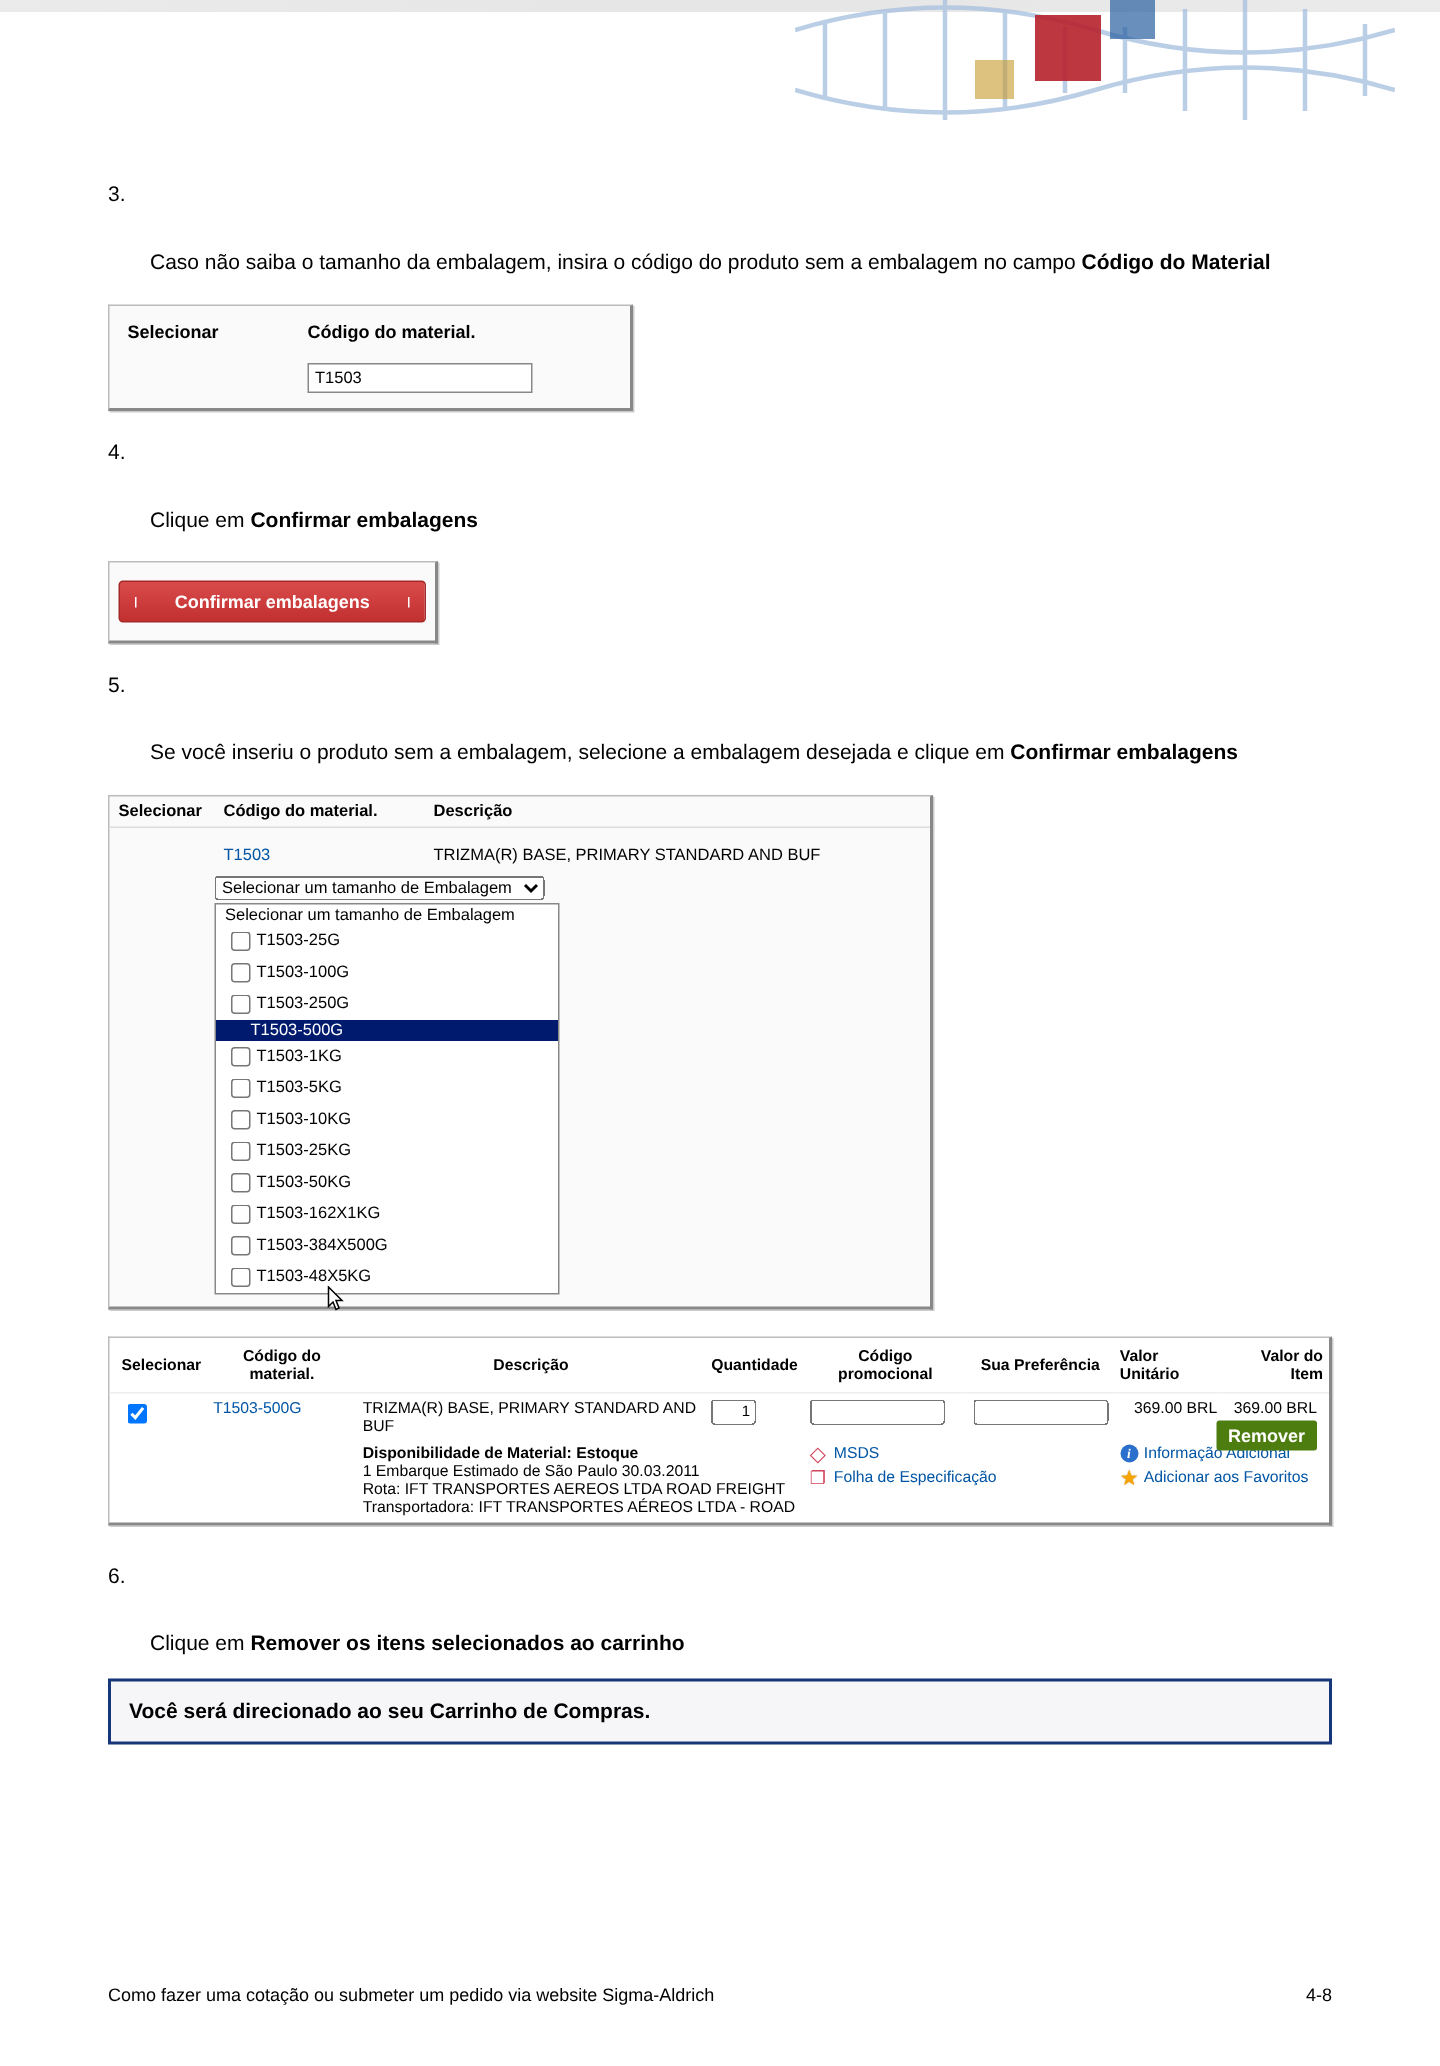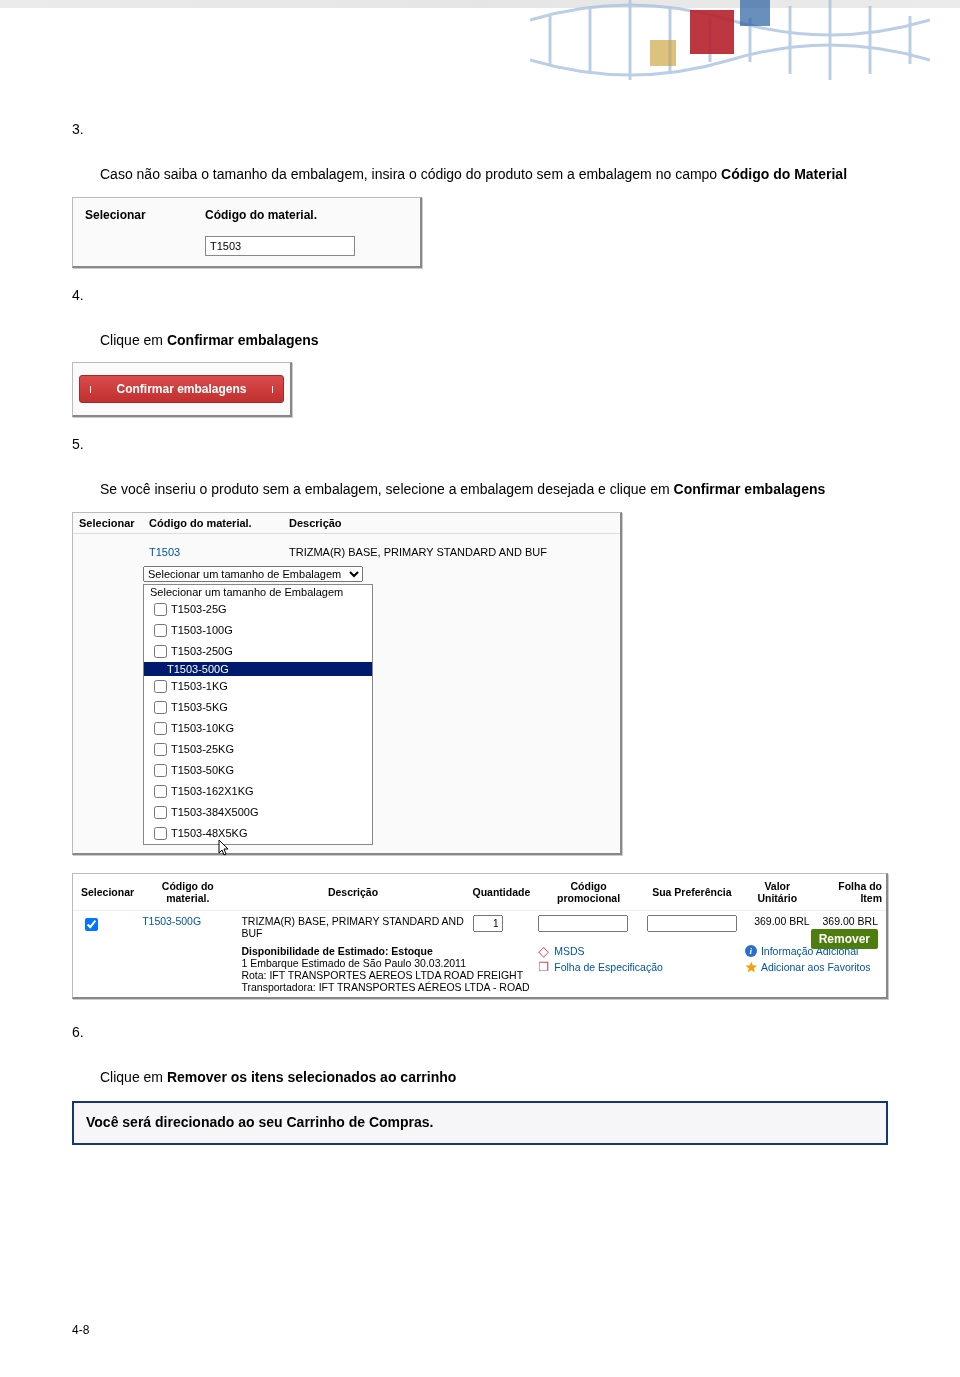--- a/index.html
+++ b/index.html
@@ -40,21 +40,21 @@
   }
   .step .num { width: 28px; }
   .step .txt { flex: 1; margin-top: 45px; }
   .bold { font-weight: bold; }
   .img-frame {
     border: 1px solid #bbb;
     border-right: 2px solid #888;
     border-bottom: 2px solid #888;
     background: #fafafa;
     box-shadow: 1px 1px 0 #ccc;
-    margin: 0 0 18px 0;
+    margin: 18px 0 18px 0;
   }
   
   .s1 { width: 350px; }
   .s1 .hdr { display: flex; font-size: 12px; font-weight: bold; padding: 10px 12px 4px 12px; }
   .s1 .hdr .c1 { width: 120px; }
   .s1 .row { display: flex; padding: 10px 12px 10px 12px; align-items: center; }
   .s1 .row .c1 { width: 120px; }
   .s1 input { width: 150px; height: 20px; border: 1px solid #888; font-size: 11px; padding: 2px 4px; }
   
   .s2 { width: 220px; padding: 8px 6px; }
@@ -295,40 +295,40 @@
   <div class="img-frame s4">
     <table>
       <thead>
         <tr id="s4-headers">
             <th>Selecionar</th>
             <th>Código do material.</th>
             <th>Descrição</th>
             <th>Quantidade</th>
             <th>Código promocional</th>
             <th>Sua Preferência</th>
-            <th style="text-align: center;">Valor Unitário</th>
-            <th style="text-align: right;">Folha do Item</th>
+            <th style="text-align: left;">Valor Unitário</th>
+            <th style="text-align: right;">Valor do Item</th>
           </tr>
       </thead>
       <tbody>
         <tr>
           <td><input type="checkbox" checked="" style=""></td>
           <td><span class="prodlink">T1503-500G</span></td>
           <td>TRIZMA(R) BASE, PRIMARY STANDARD AND BUF</td>
           <td><input class="qty" type="text" value="1" style=""></td>
           <td><input class="fld" type="text" value="" style=""></td>
           <td><input class="fld" type="text" value="" style=""></td>
           <td style="text-align:right">369.00 BRL</td>
           <td style="text-align:right;padding-right:8px">369.00 BRL</td>
         </tr>
         <tr class="subrow">
           <td></td>
             <td></td>
           <td colspan="2">
-            <div class="lbl">Disponibilidade de Estimado: Estoque</div>
+            <div class="lbl">Disponibilidade de Material: Estoque</div>
             <div>1 Embarque Estimado de São Paulo 30.03.2011</div>
             <div>Rota: IFT TRANSPORTES AEREOS LTDA ROAD FREIGHT</div>
             <div>Transportadora: IFT TRANSPORTES AÉREOS LTDA - ROAD</div>
           </td>
           <td colspan="2">
             <div class="linkcol">
               <div class="linkitm">
                   <span class="ic ic-msds">◇</span>
                   <span>MSDS</span>
                 </div>
@@ -361,14 +361,15 @@
   <div class="step" style="margin-top:24px">
     <div class="num">6.</div>
     <div class="txt"><span>Clique em </span><span class="bold">Remover os itens selecionados ao carrinho</span></div>
   </div>
 
   <div class="callout">Você será direcionado ao seu Carrinho de Compras.</div>
 
 </div>
 
 <div class="footer">
+  <span>Como fazer uma cotação ou submeter um pedido via website Sigma-Aldrich</span>
   <span>4-8</span>
 </div>
 
 </body></html>

